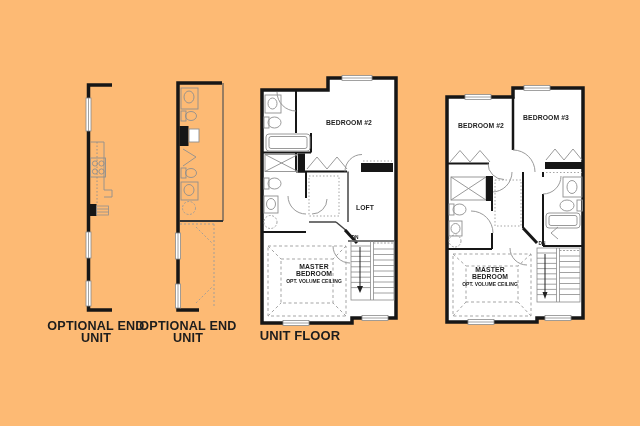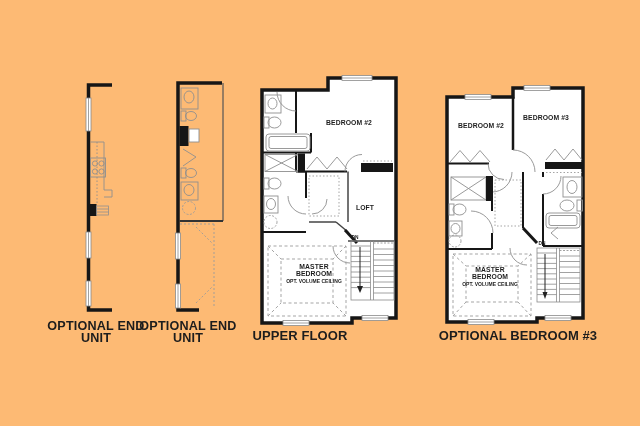--- a/index.html
+++ b/index.html
@@ -296,22 +296,21 @@
       <line x1="453" y1="254" x2="466" y2="266"></line>
           <line x1="531" y1="254" x2="518" y2="266"></line>
       <line x1="453" y1="316" x2="466" y2="302"></line>
           <line x1="531" y1="316" x2="518" y2="302"></line>
     </g>
   </g>
 </svg>
 
 <div class="lbl title" style="left:44px;top:321px;width:104px;">OPTIONAL END UNIT</div>
 <div class="lbl title" style="left:136px;top:321px;width:104px;">OPTIONAL END UNIT</div>
-<div class="lbl title-one" style="left:238px;top:329px;width:124px;">UPPER FLOOR</div>
-<div class="lbl title-one" style="left:433px;top:329px;width:170px;">OPTIONAL BEDROOM #3</div>
+<div class="lbl title-one" style="left:238px;top:329px;width:124px;">UNIT FLOOR</div>
 
 <div class="lbl room" style="left:309px;top:119px;width:80px;">BEDROOM #2</div>
 <div class="lbl room" style="left:335px;top:204px;width:60px;">LOFT</div>
 <div class="lbl room" style="left:274px;top:263px;width:80px;">
   <div class="room-wrap">MASTER BEDROOM</div>
   <div class="note">OPT. VOLUME CEILING</div>
 </div>
 <div class="lbl dn" style="left:348px;top:235px;width:14px;">DN</div>
 
 <div class="lbl room" style="left:441px;top:122px;width:80px;">BEDROOM #2</div>

